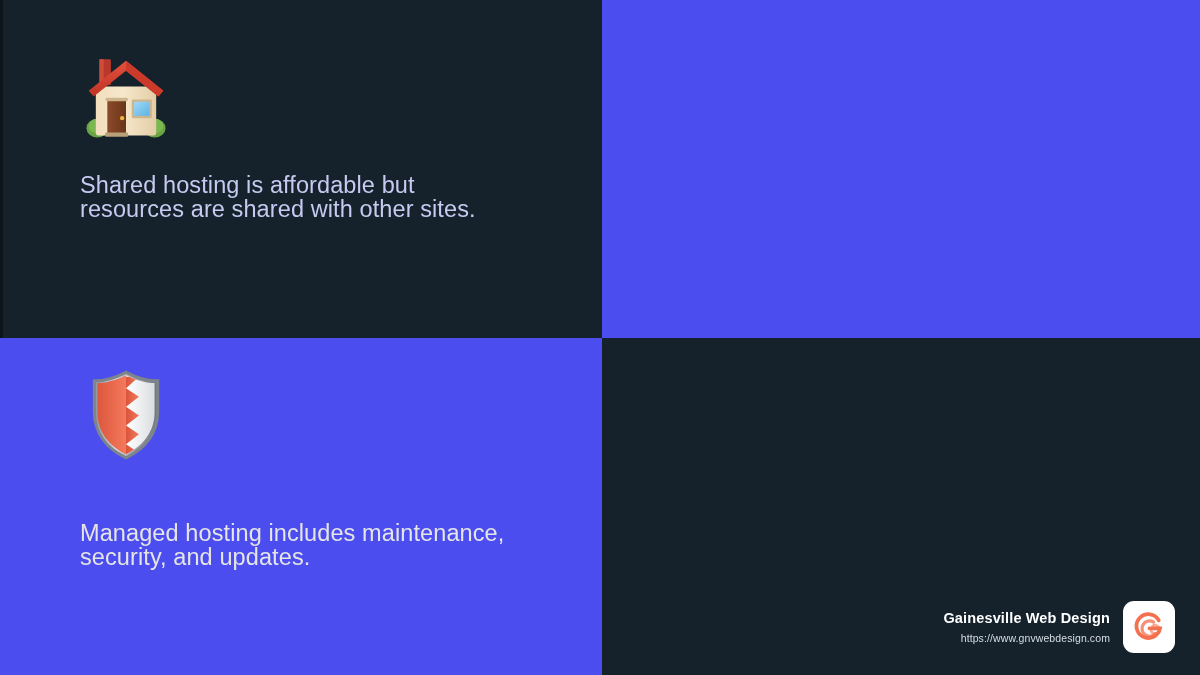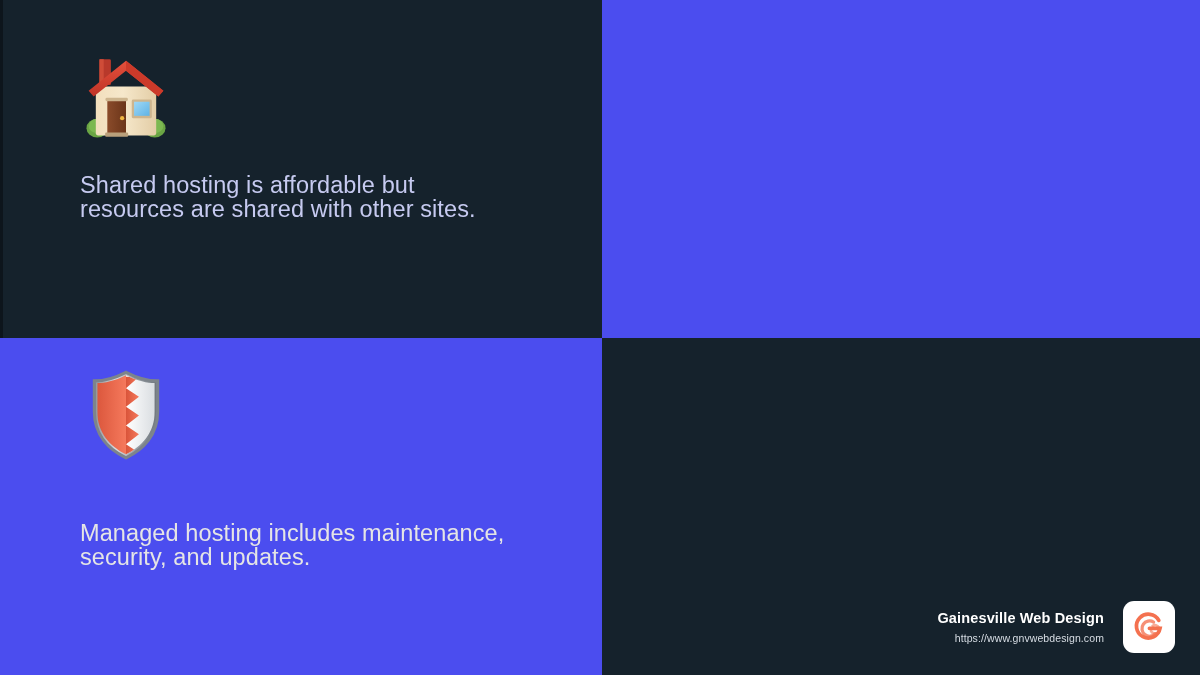--- a/index.html
+++ b/index.html
@@ -75,21 +75,21 @@
   .panel.q2 .panel-text,
   .panel.q4 .panel-text { max-width: 440px; }
 
   
   .branding {
     position: absolute;
     right: 25px;
     bottom: 22px;
     display: flex;
     align-items: center;
-    gap: 19px;
+    gap: 13px;
     z-index: 8;
   }
   .branding-texts {
     display: flex;
     flex-direction: column;
     align-items: flex-end;
     line-height: 1.25;
   }
   .brand-name {
     color: #ffffff;

